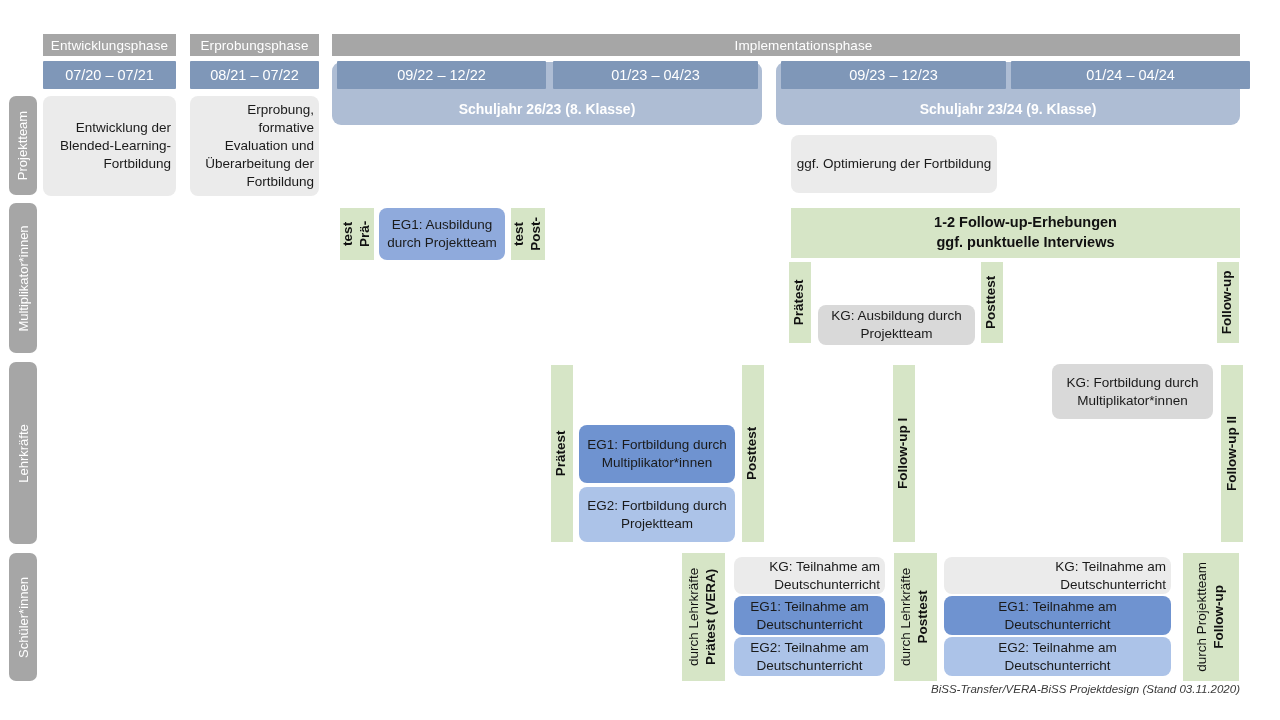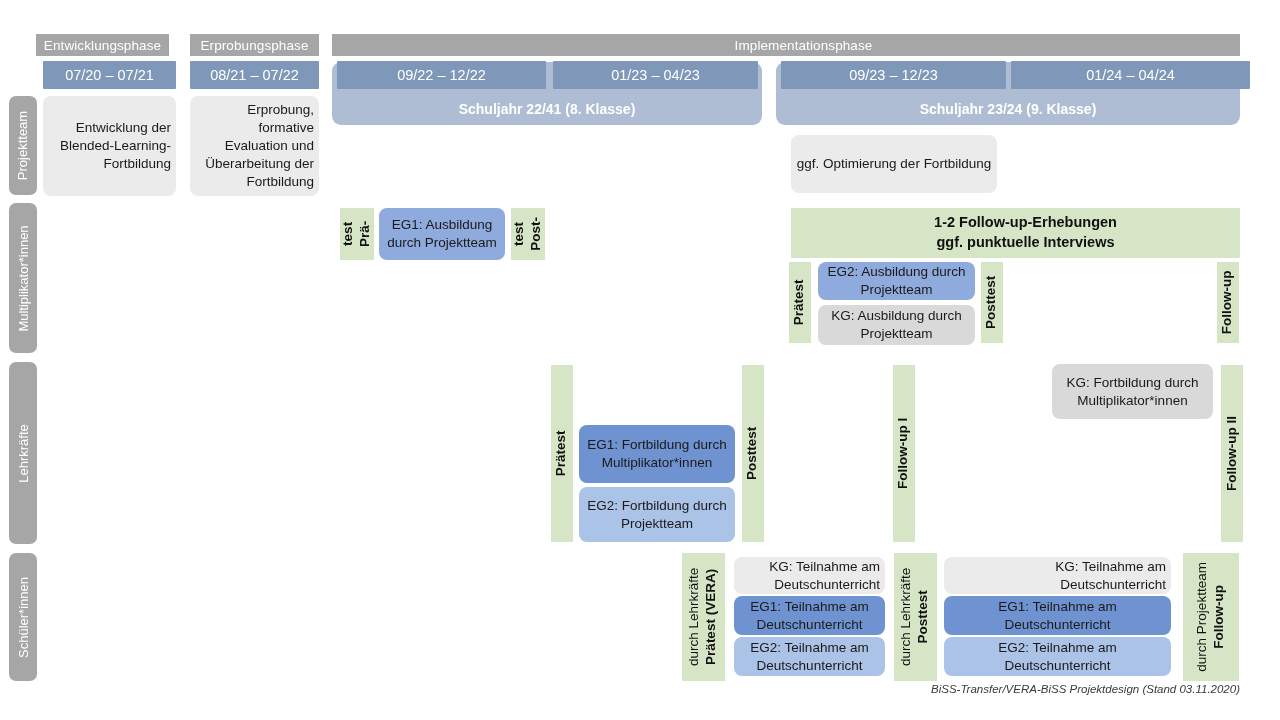--- a/index.html
+++ b/index.html
@@ -115,25 +115,25 @@
     color: #3a3a3a;
     text-align: right;
     white-space: nowrap;
   }
 </style>
 </head>
 <body>
 
 <div id="stage">
 
-  <div class="abs phase-hdr" style="left:36px; top:34px; width:133px; height:22px;">Entwicklungsphase</div>
+  <div class="abs phase-hdr" style="left:43px; top:34px; width:133px; height:22px;">Entwicklungsphase</div>
   <div class="abs phase-hdr" style="left:190px; top:34px; width:129px; height:22px;">Erprobungsphase</div>
   <div class="abs phase-hdr" style="left:332px; top:34px; width:908px; height:22px;padding-left:35px;">Implementationsphase</div>
 
-  <div class="abs schoolyear" style="left:332px; top:62px; width:430px; height:63px;">Schuljahr 22/41 (8. Klasse)</div>
+  <div class="abs schoolyear" style="left:332px; top:62px; width:430px; height:63px;">Schuljahr 26/23 (8. Klasse)</div>
   <div class="abs schoolyear" style="left:776px; top:62px; width:464px; height:63px;">Schuljahr 23/24 (9. Klasse)</div>
 
   <div class="abs period" style="left:43px; top:61px; width:133px; height:28px;">07/20 – 07/21</div>
   <div class="abs period" style="left:190px; top:61px; width:129px; height:28px;">08/21 – 07/22</div>
   <div class="abs period" style="left:337px; top:61px; width:209px; height:28px;">09/22 – 12/22</div>
   <div class="abs period" style="left:553px; top:61px; width:205px; height:28px;">01/23 – 04/23</div>
   <div class="abs period" style="left:781px; top:61px; width:225px; height:28px;">09/23 – 12/23</div>
   <div class="abs period" style="left:1011px; top:61px; width:239px; height:28px;">01/24 – 04/24</div>
 
   <div class="abs rowlabel" style="left:9px; top:96px; width:28px; height:99px;">
@@ -172,21 +172,20 @@
       <div>1-2 Follow-up-Erhebungen</div>
       <div>ggf. punktuelle Interviews</div>
     </div>
   </div>
 
   <div class="abs green flat" style="left:789px; top:262px; width:22px; height:81px;">
     <div class="vstack">
       <div class="l1">Prätest</div>
     </div>
   </div>
-  <div class="abs box blue-md" style="left:818px; top:262px; width:157px; height:38px;">EG2: Ausbildung durch Projektteam</div>
   <div class="abs box gray" style="left:818px; top:305px; width:157px; height:40px;">KG: Ausbildung durch Projektteam</div>
   <div class="abs green flat" style="left:981px; top:262px; width:22px; height:81px;">
     <div class="vstack">
       <div class="l1">Posttest</div>
     </div>
   </div>
   <div class="abs green flat" style="left:1217px; top:262px; width:22px; height:81px;">
     <div class="vstack">
       <div class="l1">Follow-up</div>
     </div>

